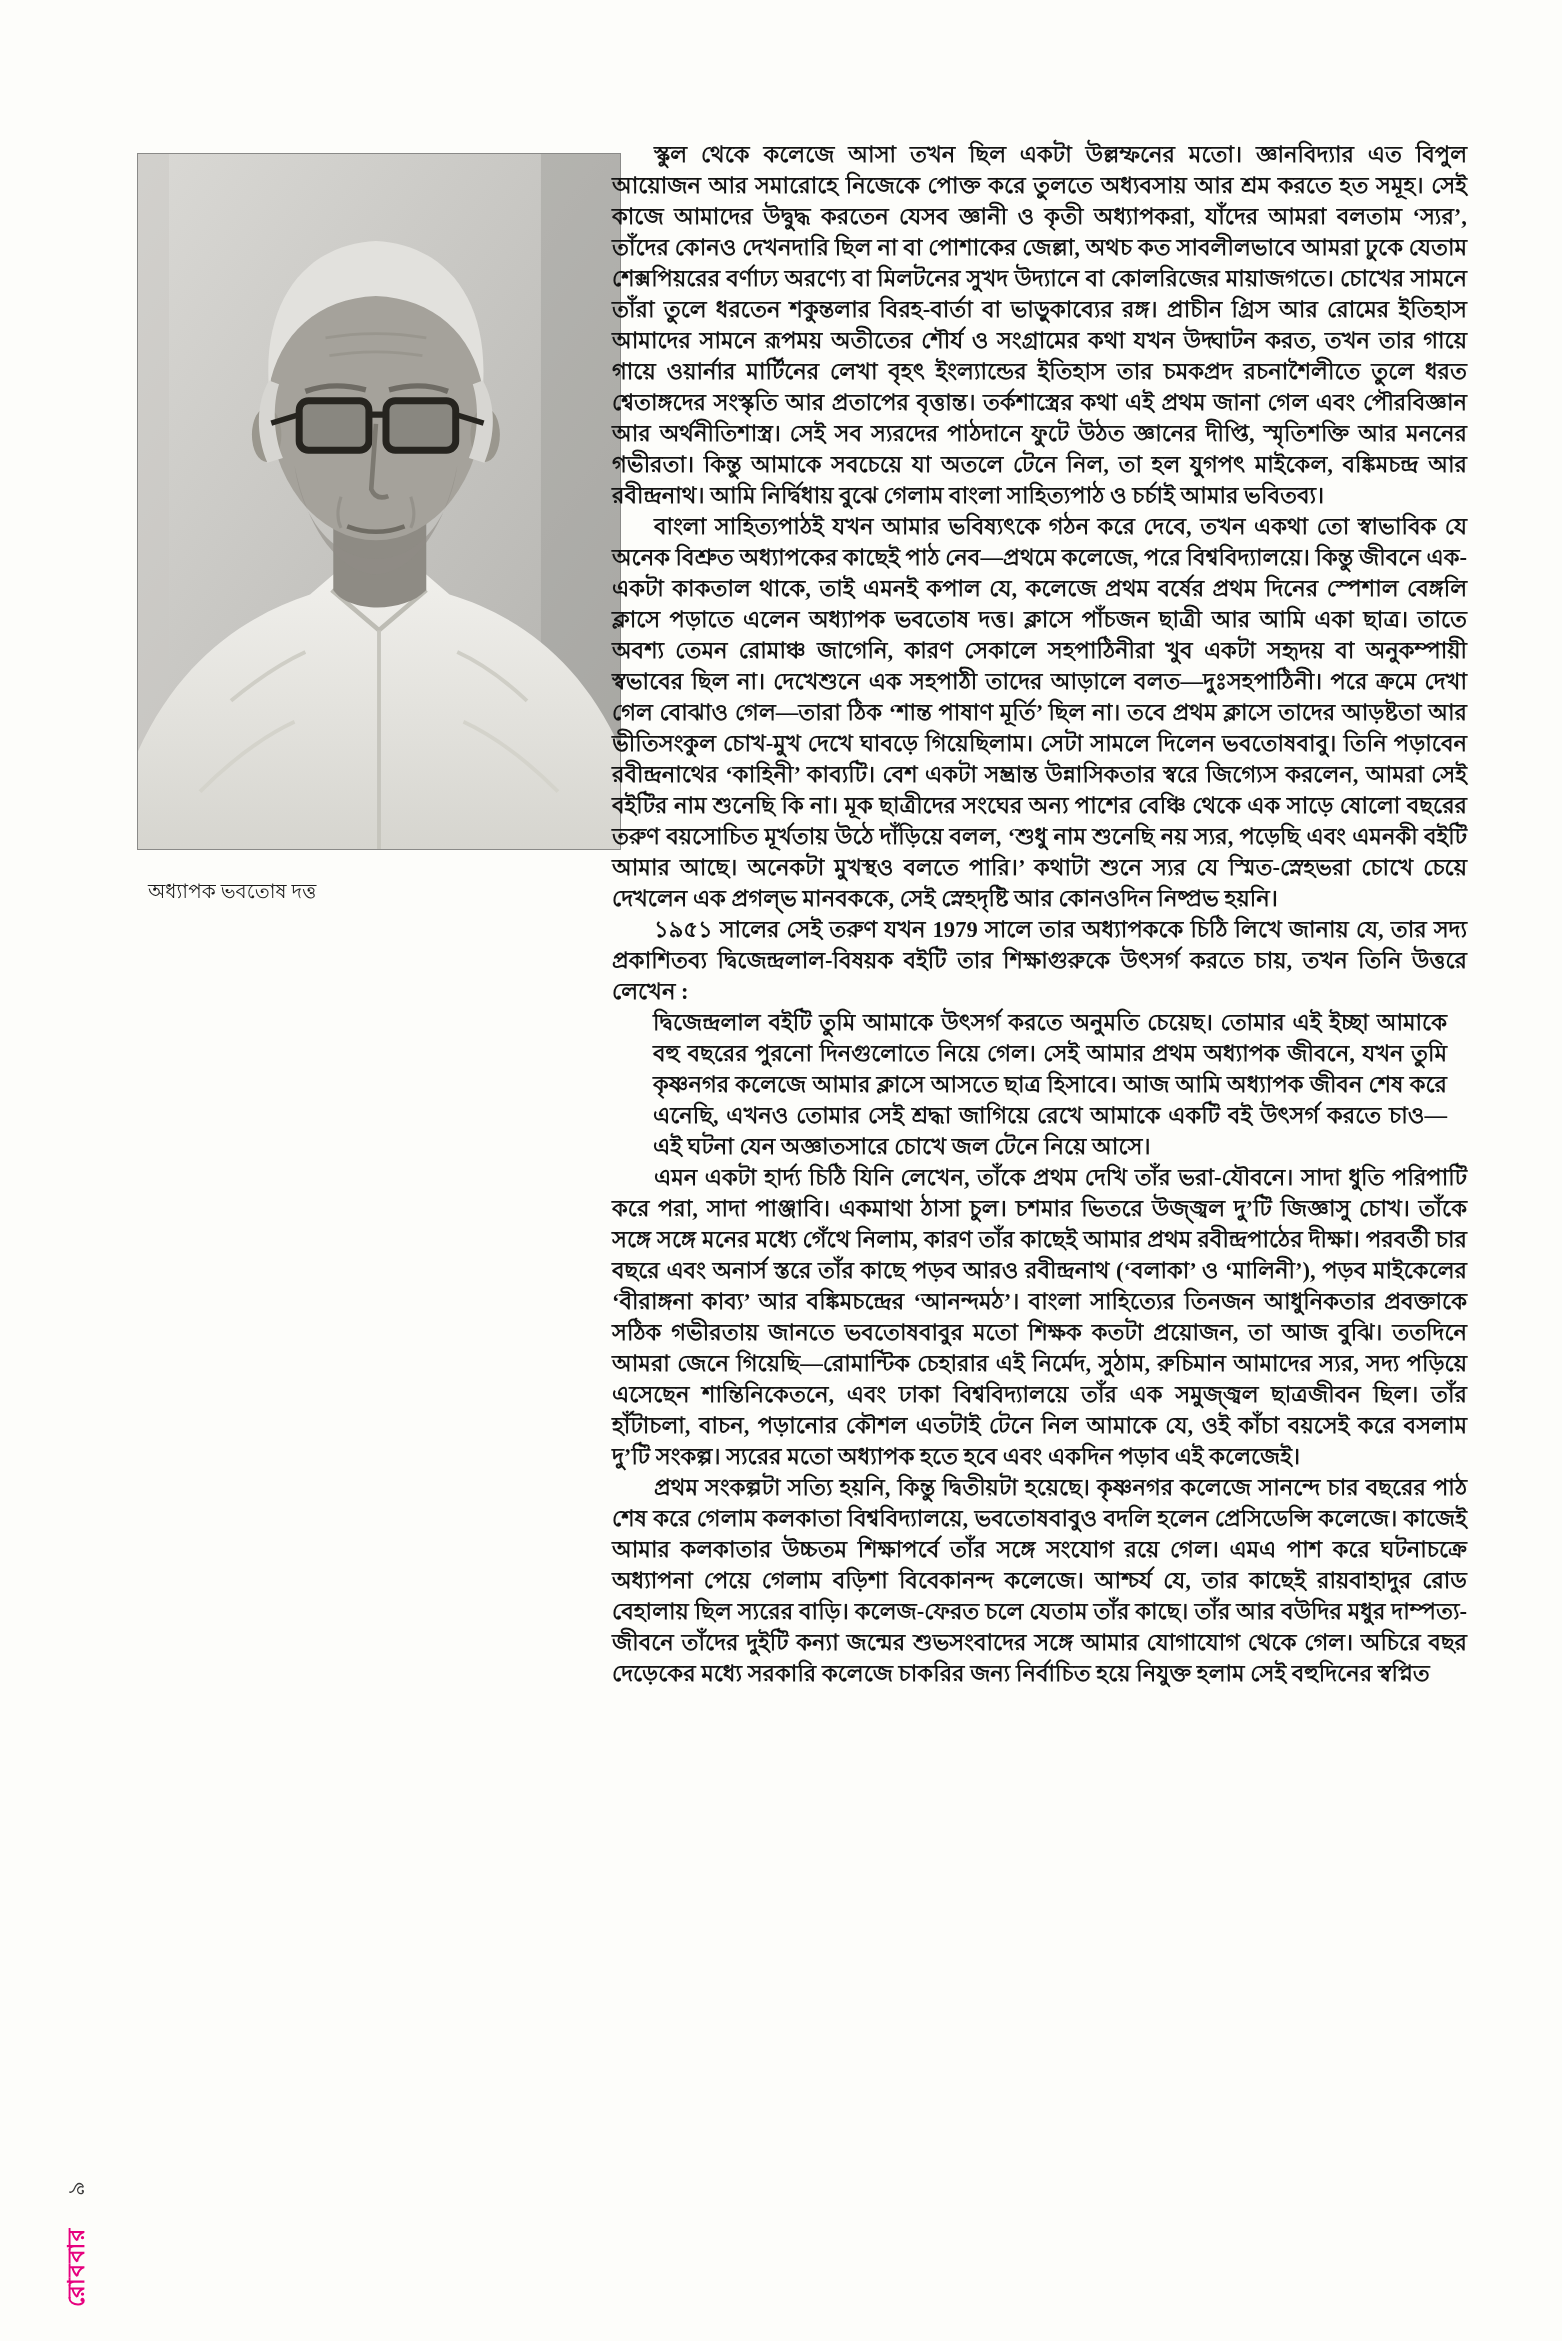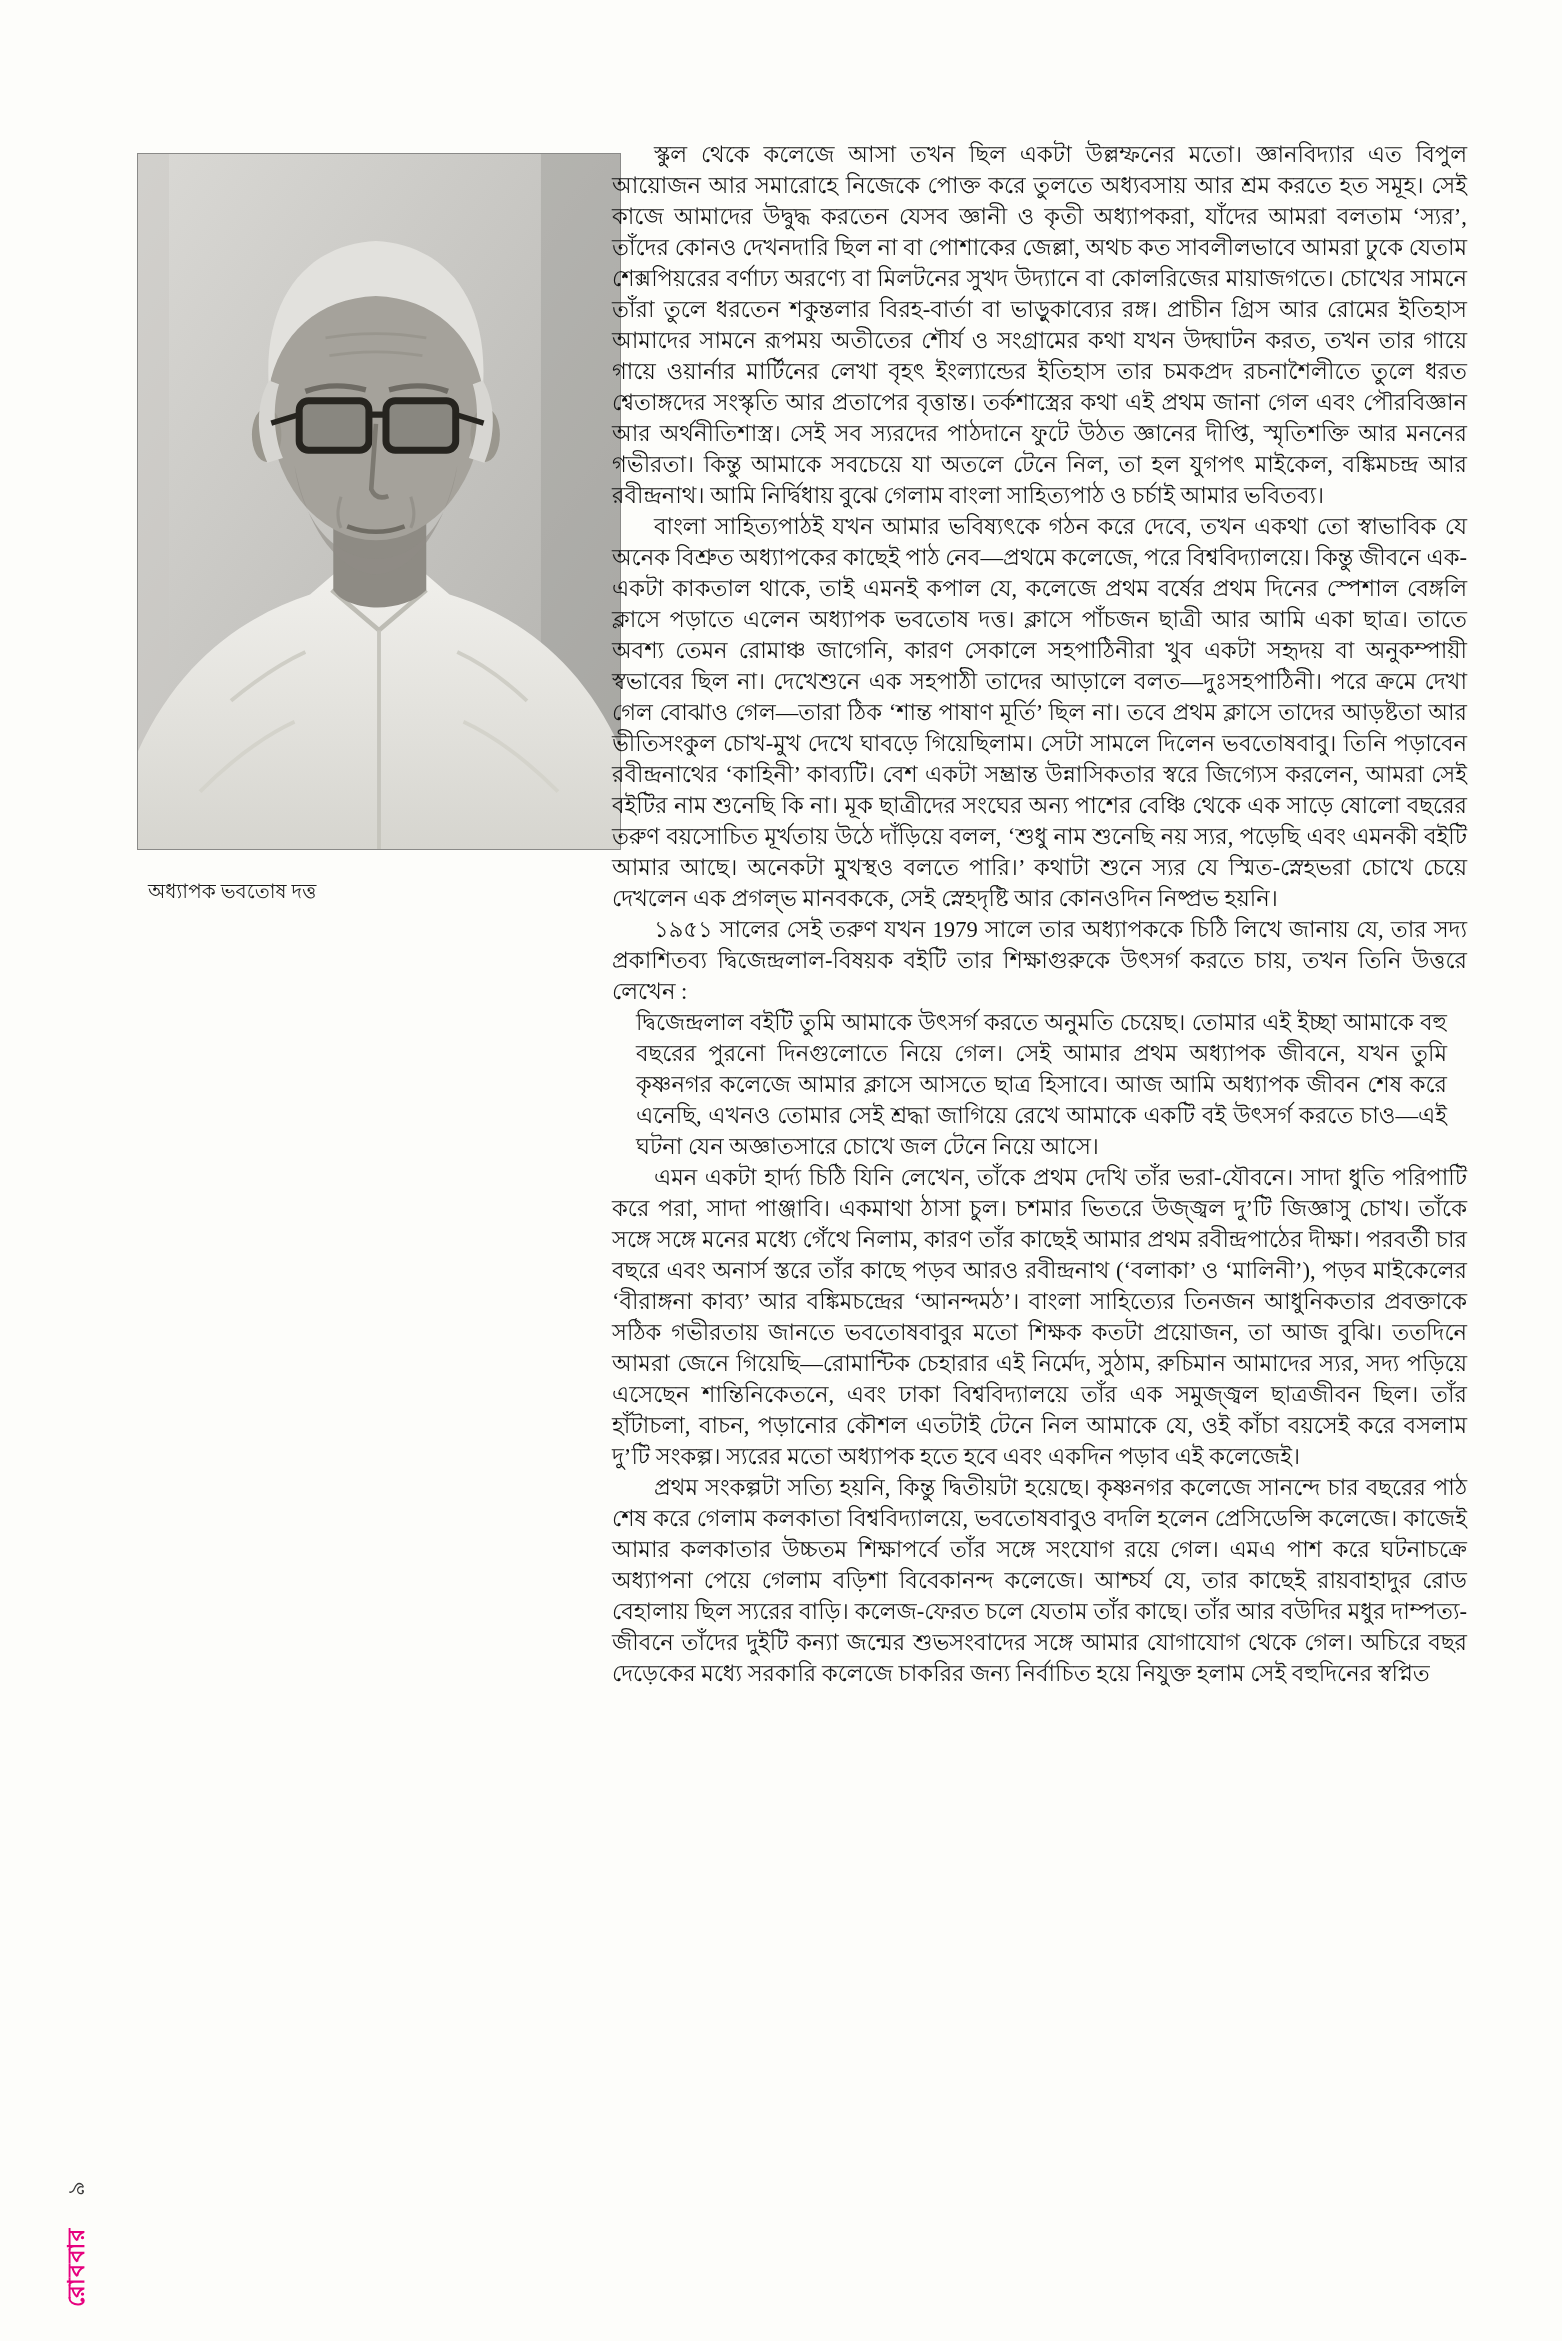--- a/index.html
+++ b/index.html
@@ -41,23 +41,23 @@
   .article {
     position: absolute;
     left: 612px;
     top: 139px;
     width: 855px;
     font-size: 22.6px;
     line-height: 31px;
     text-align: justify;
     color: #141414;
   }
-  .article p { text-indent: 42px; }
+  .article p { text-indent: 42px; font-weight: bold; }
   .article p.quote {
-    margin-left: 24px;
+    margin-left: 41px;
     margin-right: 20px;
     text-indent: 0;
   }
 
   
   .folio {
     position: absolute;
     left: 58px;
     top: 2307px;
     transform: rotate(-90deg);

